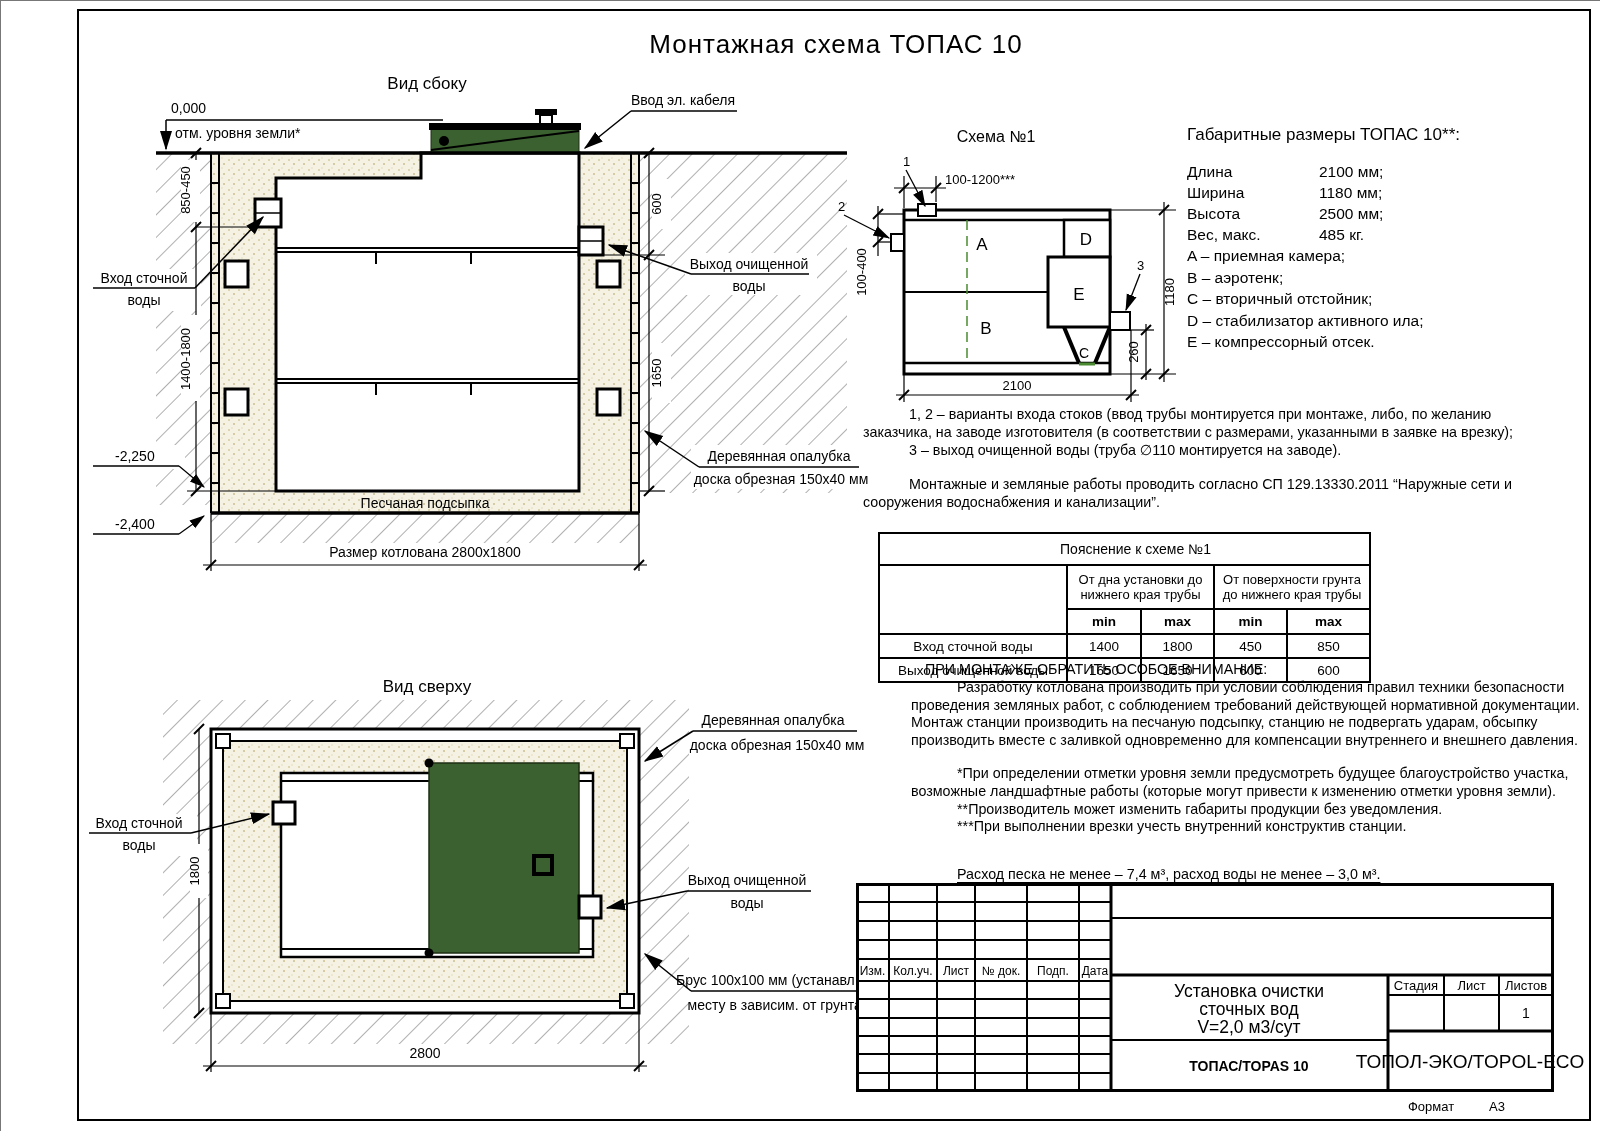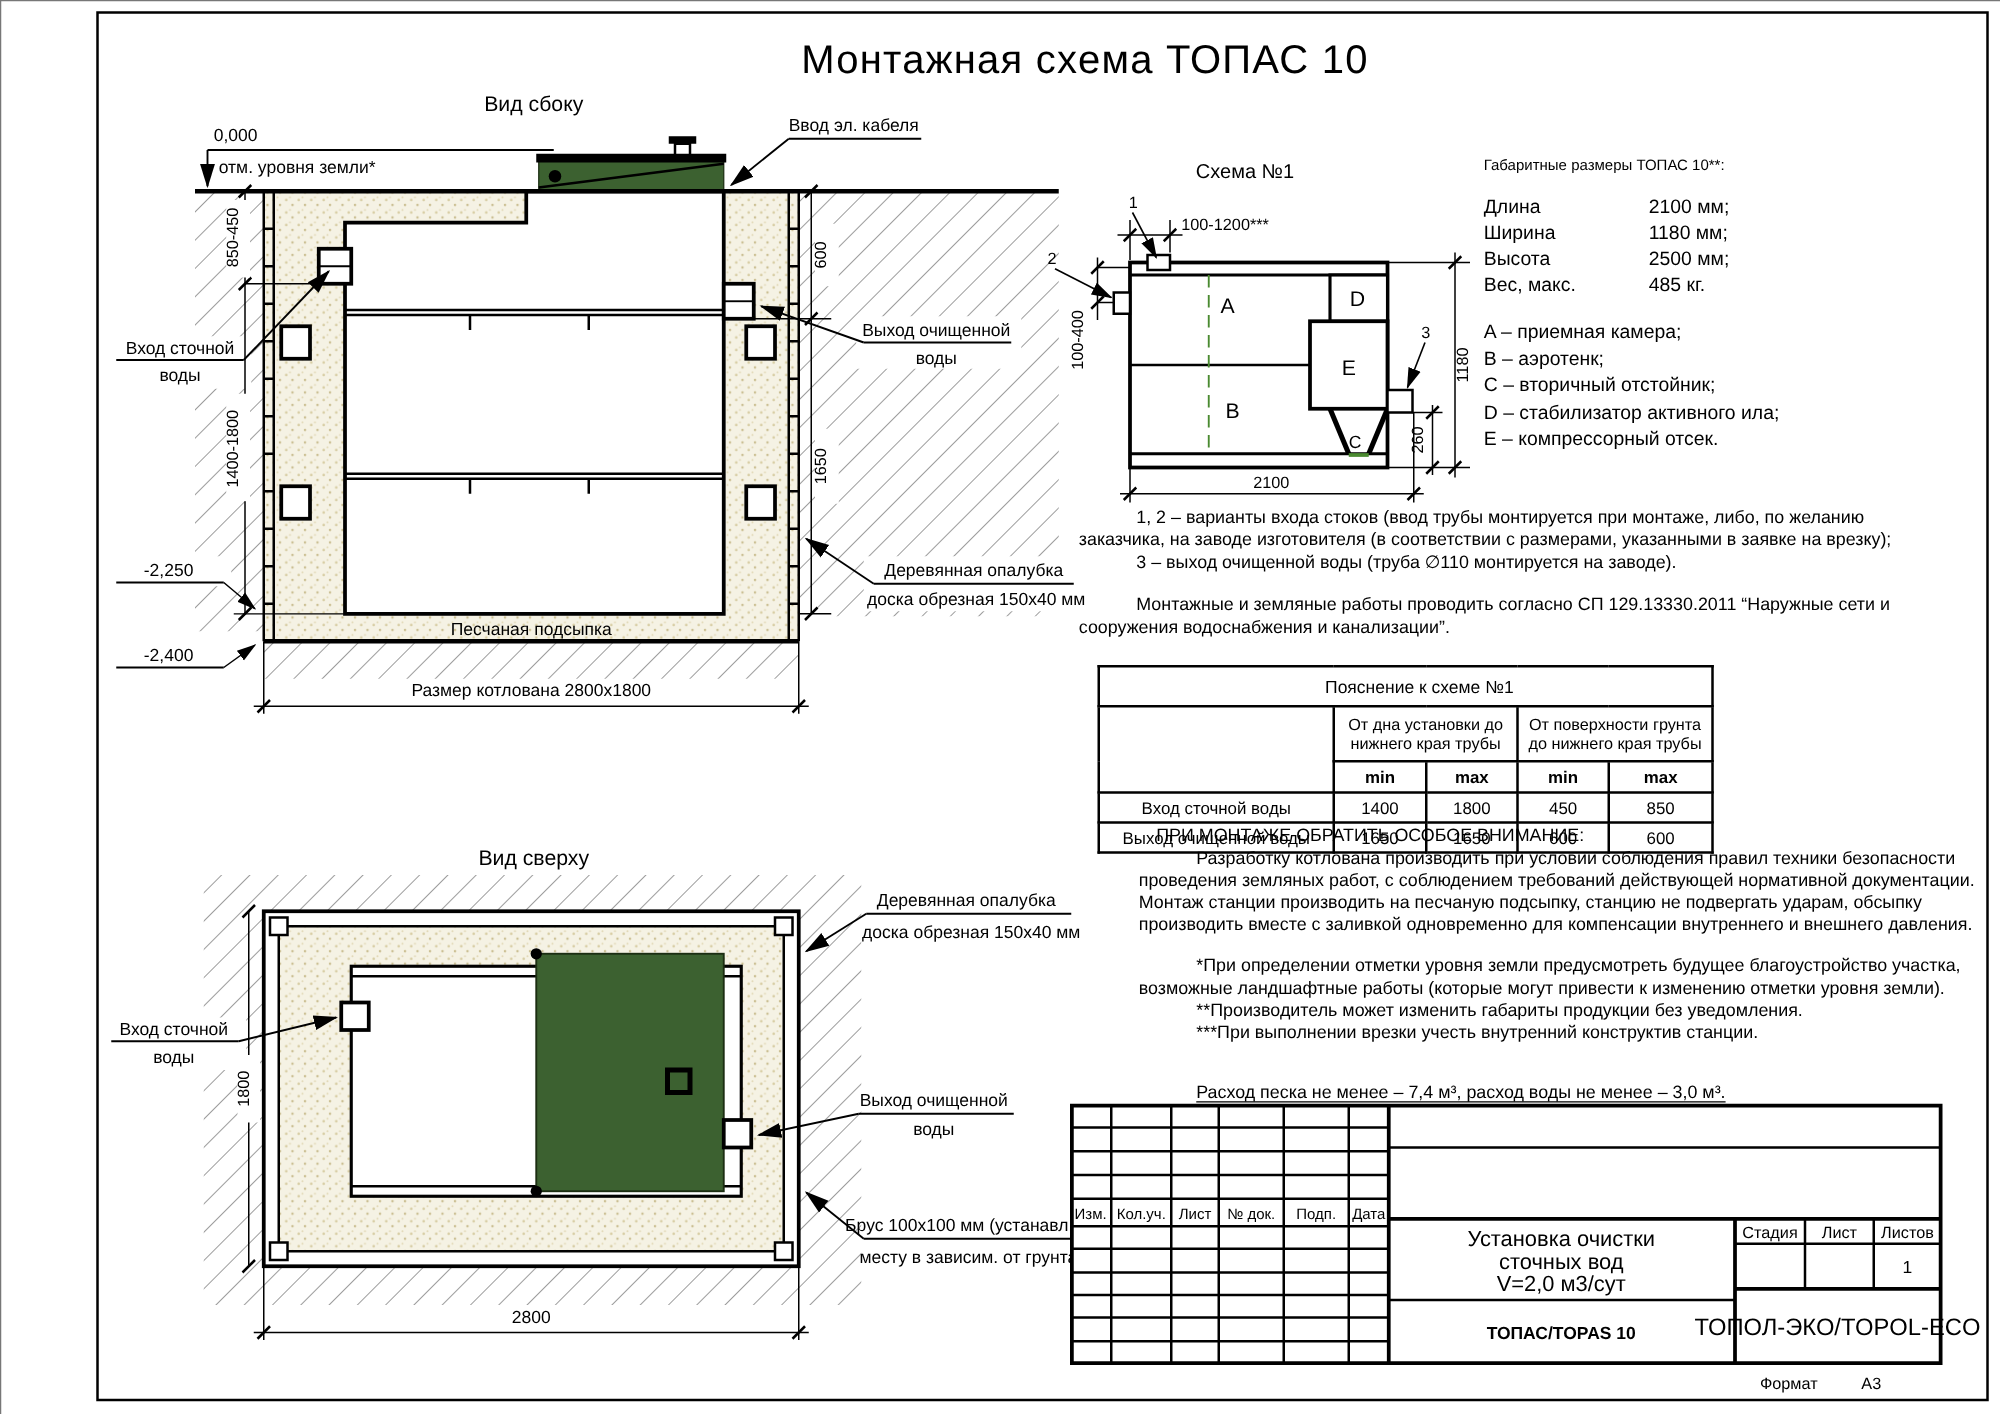--- a/index.html
+++ b/index.html
@@ -1,32 +1,32 @@
 <!DOCTYPE html>
 <html><head>
 <meta charset="utf-8">
 <style>
   html,body{margin:0;padding:0;background:#e8e8e8;}
   .sheet{position:relative;width:1600px;height:1131px;background:#ffffff;border:1px solid #777;
          font-family:"Liberation Sans",sans-serif;color:#000;overflow:hidden;}
   .frame{position:absolute;left:76px;top:8px;width:1510px;height:1108px;border:2px solid #000;}
   .main-title{position:absolute;left:640px;top:28px;width:390px;text-align:center;
-              font-size:32px;letter-spacing:1px;white-space:nowrap;}
+              font-size:26px;letter-spacing:1px;white-space:nowrap;}
   svg{position:absolute;overflow:visible;}
   svg text{font-family:"Liberation Sans",sans-serif;fill:#000;}
   .lbl{font-size:14px;}
   .dim{font-size:13px;}
   .view-title{font-size:17px;}
   .cham{font-size:17px;}
   
   .specs{position:absolute;left:1186px;top:124px;width:390px;font-size:15.5px;}
-  .specs .sp-title{font-size:12px;margin-bottom:16px;}
+  .specs .sp-title{font-size:17px;margin-bottom:16px;}
   .specs .row{display:flex;line-height:21px;}
   .specs .row .k{width:132px;}
-  .specs .chambers{margin-top:16px;line-height:21.5px;}
+  .specs .chambers{margin-top:0;line-height:21.5px;}
   .notes{position:absolute;left:862px;top:404px;width:700px;font-size:14.3px;line-height:18px;}
   .notes p{margin:0;text-indent:46px;}
   .notes .gap{margin-top:16px;}
   .explain{position:absolute;left:877px;top:531px;width:491px;border-collapse:collapse;
            table-layout:fixed;font-size:13.5px;}
   .explain td{border:2px solid #000;text-align:center;vertical-align:middle;padding:1px 2px;}
   .explain .t{font-size:14px;height:28px;padding-left:24px;}
   .explain .g{font-size:13px;line-height:15px;height:40px;}
   .explain .mm{height:21px;font-weight:bold;}
   .explain .d{height:20px;}

